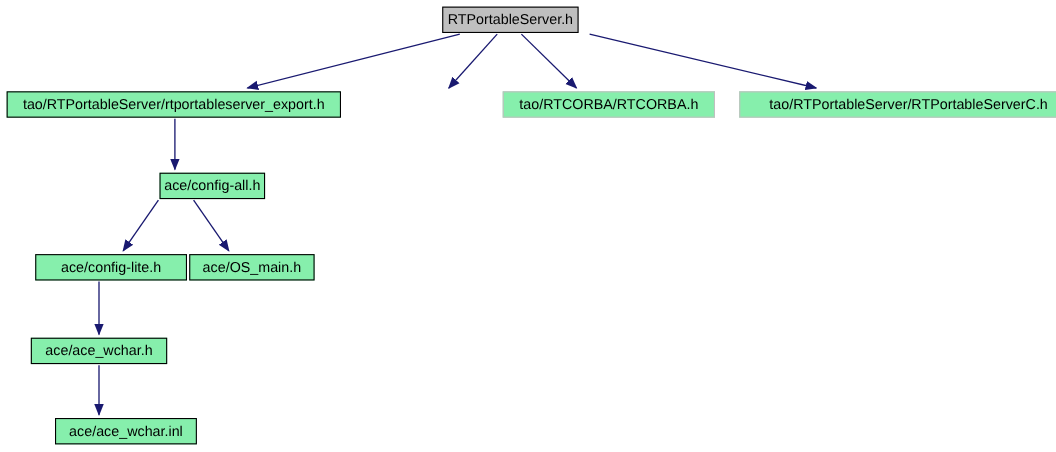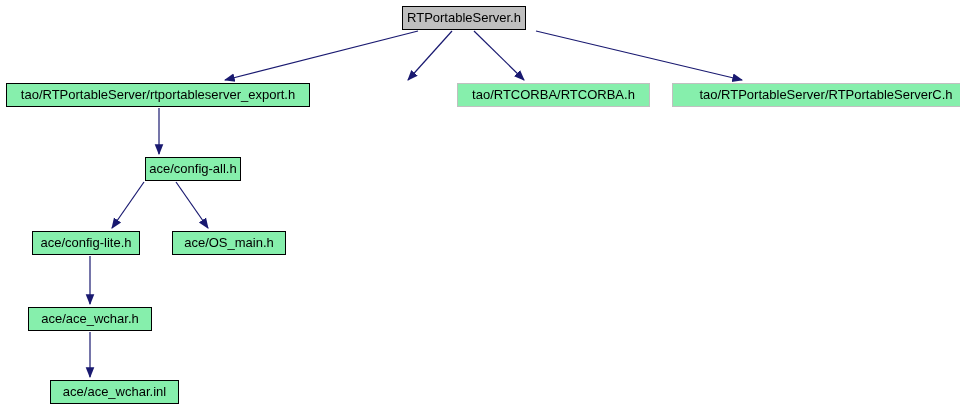--- a/index.html
+++ b/index.html
@@ -74,21 +74,21 @@
 
   <div class="node" style="left:6px; top:83px; width:304px;">tao/RTPortableServer/rtportableserver_export.h</div>
 
 
   <div class="node truncated" style="left:457px; top:83px; width:193px;">tao/RTCORBA/RTCORBA.h</div>
 
   <div class="node truncated" style="left:672px; top:83px; width:308px;">tao/RTPortableServer/RTPortableServerC.h</div>
 
   <div class="node" style="left:103px; top:157px; width:96px;margin-left:42px;">ace/config-all.h</div>
 
-  <div class="node" style="left:32px; top:231px; width:108px;">ace/config-lite.h</div>
+  <div class="node" style="left:32px; top:231px; width:138px;">ace/config-lite.h</div>
 
   <div class="node" style="left:28px; top:307px; width:124px;">ace/ace_wchar.h</div>
 
   <div class="node" style="left:172px; top:231px; width:114px;">ace/OS_main.h</div>
 
   <div class="node" style="left:25px; top:380px; width:129px;margin-left:25px;">ace/ace_wchar.inl</div>
 
 </div>
 
 </body></html>

